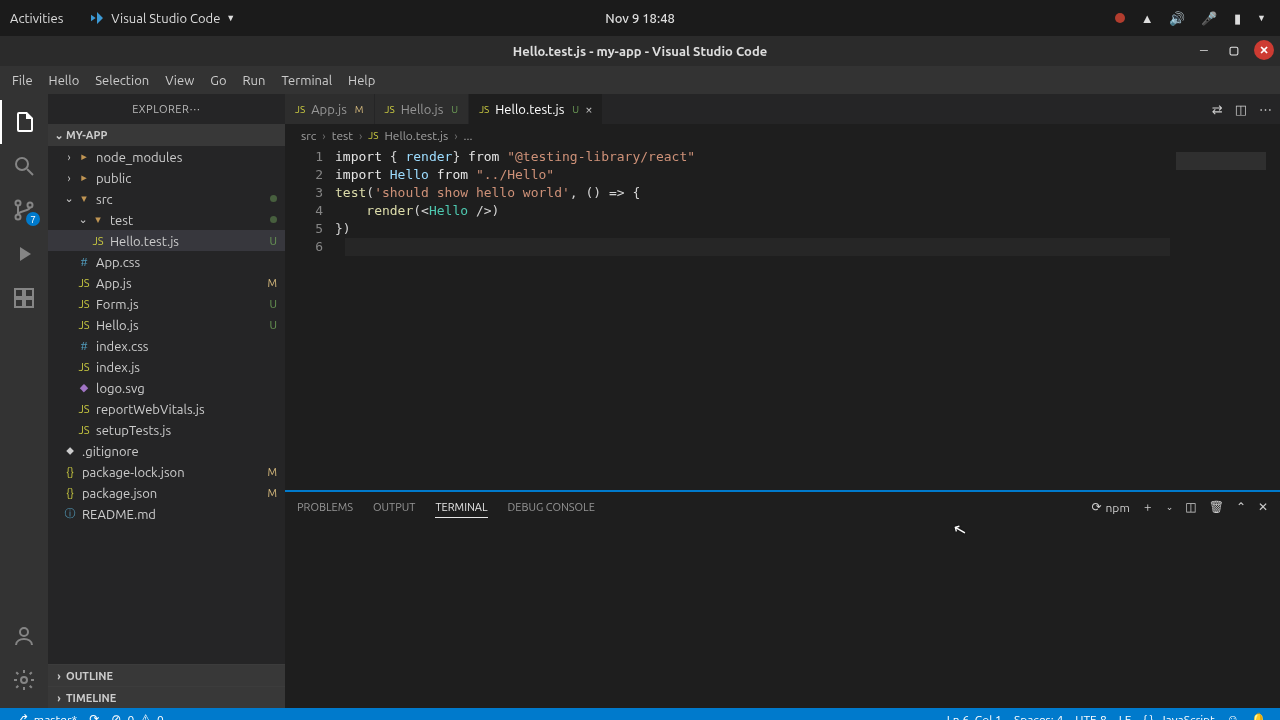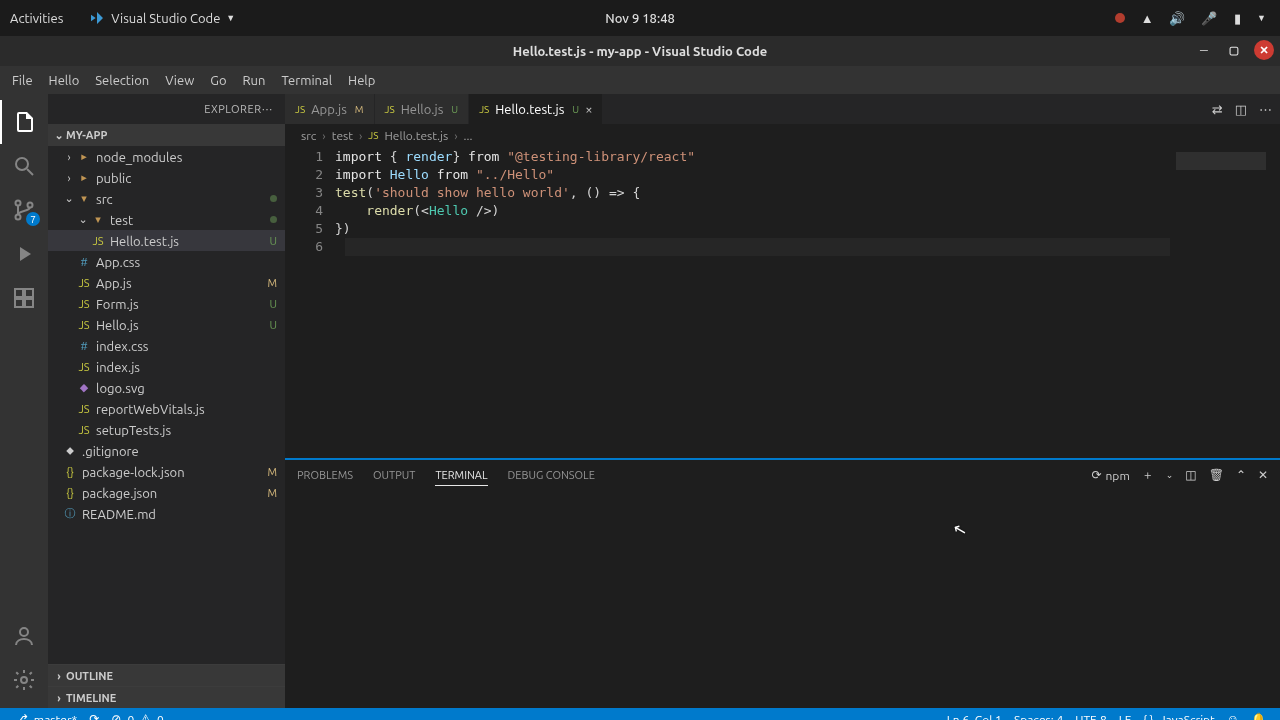--- a/index.html
+++ b/index.html
@@ -87,21 +87,21 @@
 .sidebar {
   width: 237px;
   background: #252526;
   display:flex;
   flex-direction:column;
 }
 .sidebar-header {
   height: 30px;
   display:flex;
   align-items:center;
-  justify-content:flex-end;
+  justify-content:center;
   padding: 0 12px;
   font-size:11px;
   color:#bbb;
   letter-spacing:0.5px;
 }
 .sidebar-section-header {
   height: 22px;
   display:flex;
   align-items:center;
   padding: 0 4px;
@@ -186,21 +186,21 @@
 .tok-fn { color:#dcdcaa; }
 .tok-str { color:#ce9178; }
 .tok-id { color:#9cdcfe; }
 .tok-type { color:#4ec9b0; }
 .minimap { width:110px; background:#1e1e1e; position:relative; }
 .minimap .blob { position:absolute; top:6px; left:6px; width:90px; height:18px; background:#3a3a3a; opacity:0.6;}
 .current-line-hl { position:absolute; left:60px; right:110px; height:18px; top:calc(2px + 18px*5); background:rgba(255,255,255,0.04); pointer-events:none; }
 
 
 .panel {
-  height: 250px;
+  height: 218px;
   border-top:2px solid #007acc;
   display:flex;
   flex-direction:column;
   background:#1e1e1e;
 }
 .panel-tabs {
   height:30px;
   display:flex;
   align-items:center;
   padding:0 12px;

